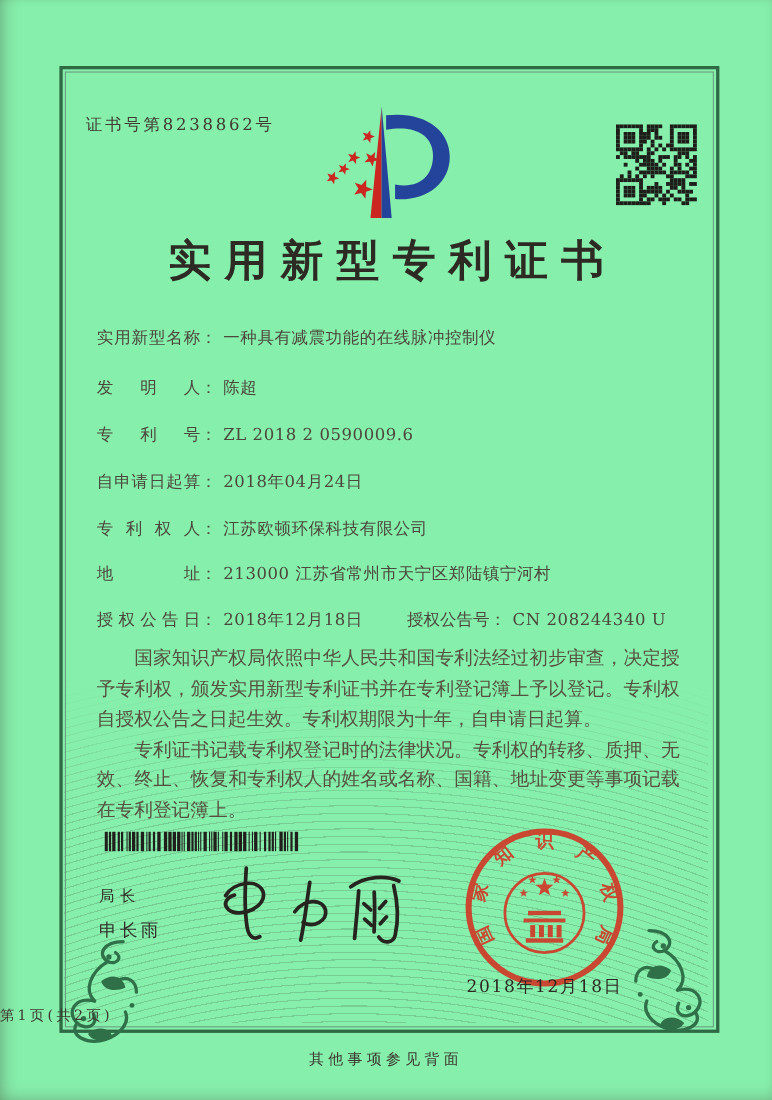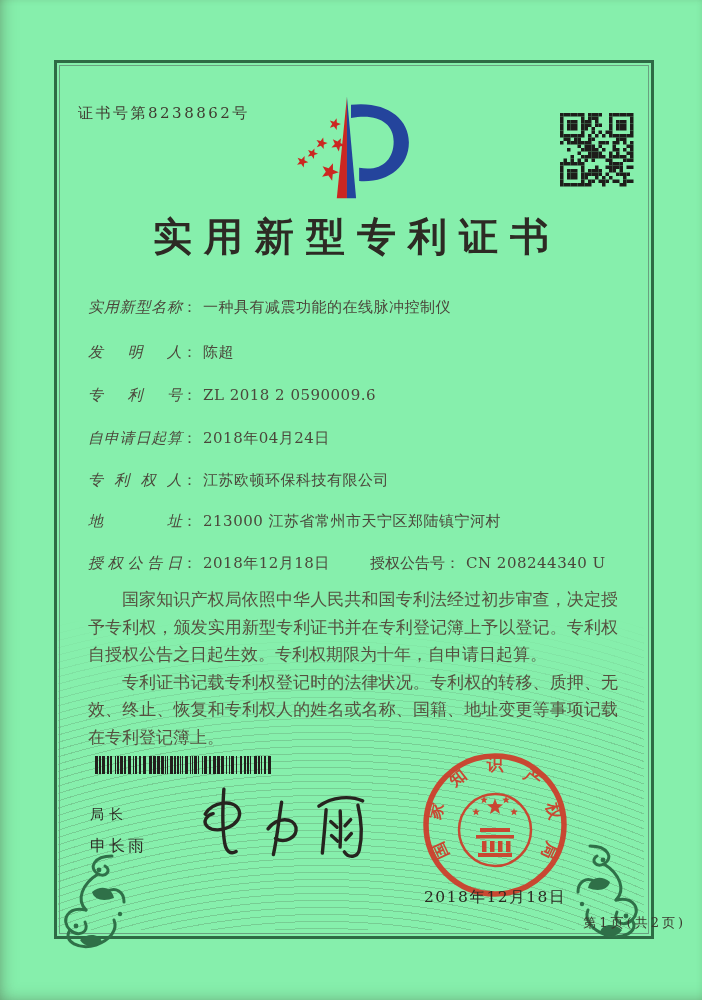--- a/index.html
+++ b/index.html
@@ -33,21 +33,21 @@
   }
   .logo{position:absolute;left:284px;top:90px;width:132px;height:118px;}
   .qr{position:absolute;left:560px;top:113px;width:74px;height:74px;}
   .title{
     position:absolute;left:0;top:210px;width:702px;text-align:center;
     font-size:39px;font-weight:bold;color:#2d2a24;
     letter-spacing:12px;text-indent:12px;
   }
   
   .field-row{position:absolute;left:88px;width:540px;font-size:15px;color:#4b473b;white-space:nowrap;}
-  .flabel{display:inline-block;width:94px;text-align:justify;text-align-last:justify;vertical-align:top;font-style:italic;}
+  .flabel{display:inline-block;width:94px;text-align:justify;text-align-last:justify;vertical-align:top;}
   .fcolon{display:inline-block;margin-right:6px;}
   .fvalue{letter-spacing:.5px;}
   .fgroup2{position:absolute;left:282px;top:0;}
   
   .body-text{
     position:absolute;left:88px;top:586px;width:530px;
     font-size:17px;line-height:1.62;color:#55513f;text-align:justify;
   }
   .body-text p{margin:0;text-indent:2em;}
   
@@ -57,21 +57,21 @@
   .signature{position:absolute;left:182px;top:778px;width:205px;height:100px;transform:rotate(-3deg);}
   .seal{position:absolute;left:420px;top:750px;width:150px;height:150px;opacity:.92;}
   .seal-date{
     position:absolute;left:424px;top:887px;font-size:15.5px;color:#2b2820;
     letter-spacing:1.5px;white-space:nowrap;
   }
   .flourish{position:absolute;width:92px;height:102px;}
   .flourish.bl{left:36px;top:852px;}
   .flourish.br{left:574px;top:842px;transform:scaleX(-1);}
   .page-no{
-    position:absolute;left:0;top:914px;width:686px;text-align:right;
+    position:absolute;left:0;top:914px;width:686px;text-align:left;
     font-size:13px;letter-spacing:3px;color:#3c3a2f;
   }
   .back-note{
     position:absolute;left:0;top:954px;width:702px;text-align:center;
     font-size:13.5px;letter-spacing:4px;color:#3a382d;
   }
 </style>
 </head>
 <body>
 
@@ -503,14 +503,15 @@
       <rect x="62" y="91" width="4.5" height="11"></rect>
       <rect x="70" y="91" width="4.5" height="11"></rect>
       <rect x="78" y="91" width="4.5" height="11"></rect>
       <rect x="86" y="91" width="4.5" height="11"></rect>
       <rect x="58" y="103" width="34" height="4"></rect>
     </g>
   </svg>
   <div class="seal-date">2018年12月18日</div>
 
   <div class="page-no">第1页(共2页)</div>
+  <div class="back-note">其他事项参见背面</div>
 
 </div>
 
 </body></html>

